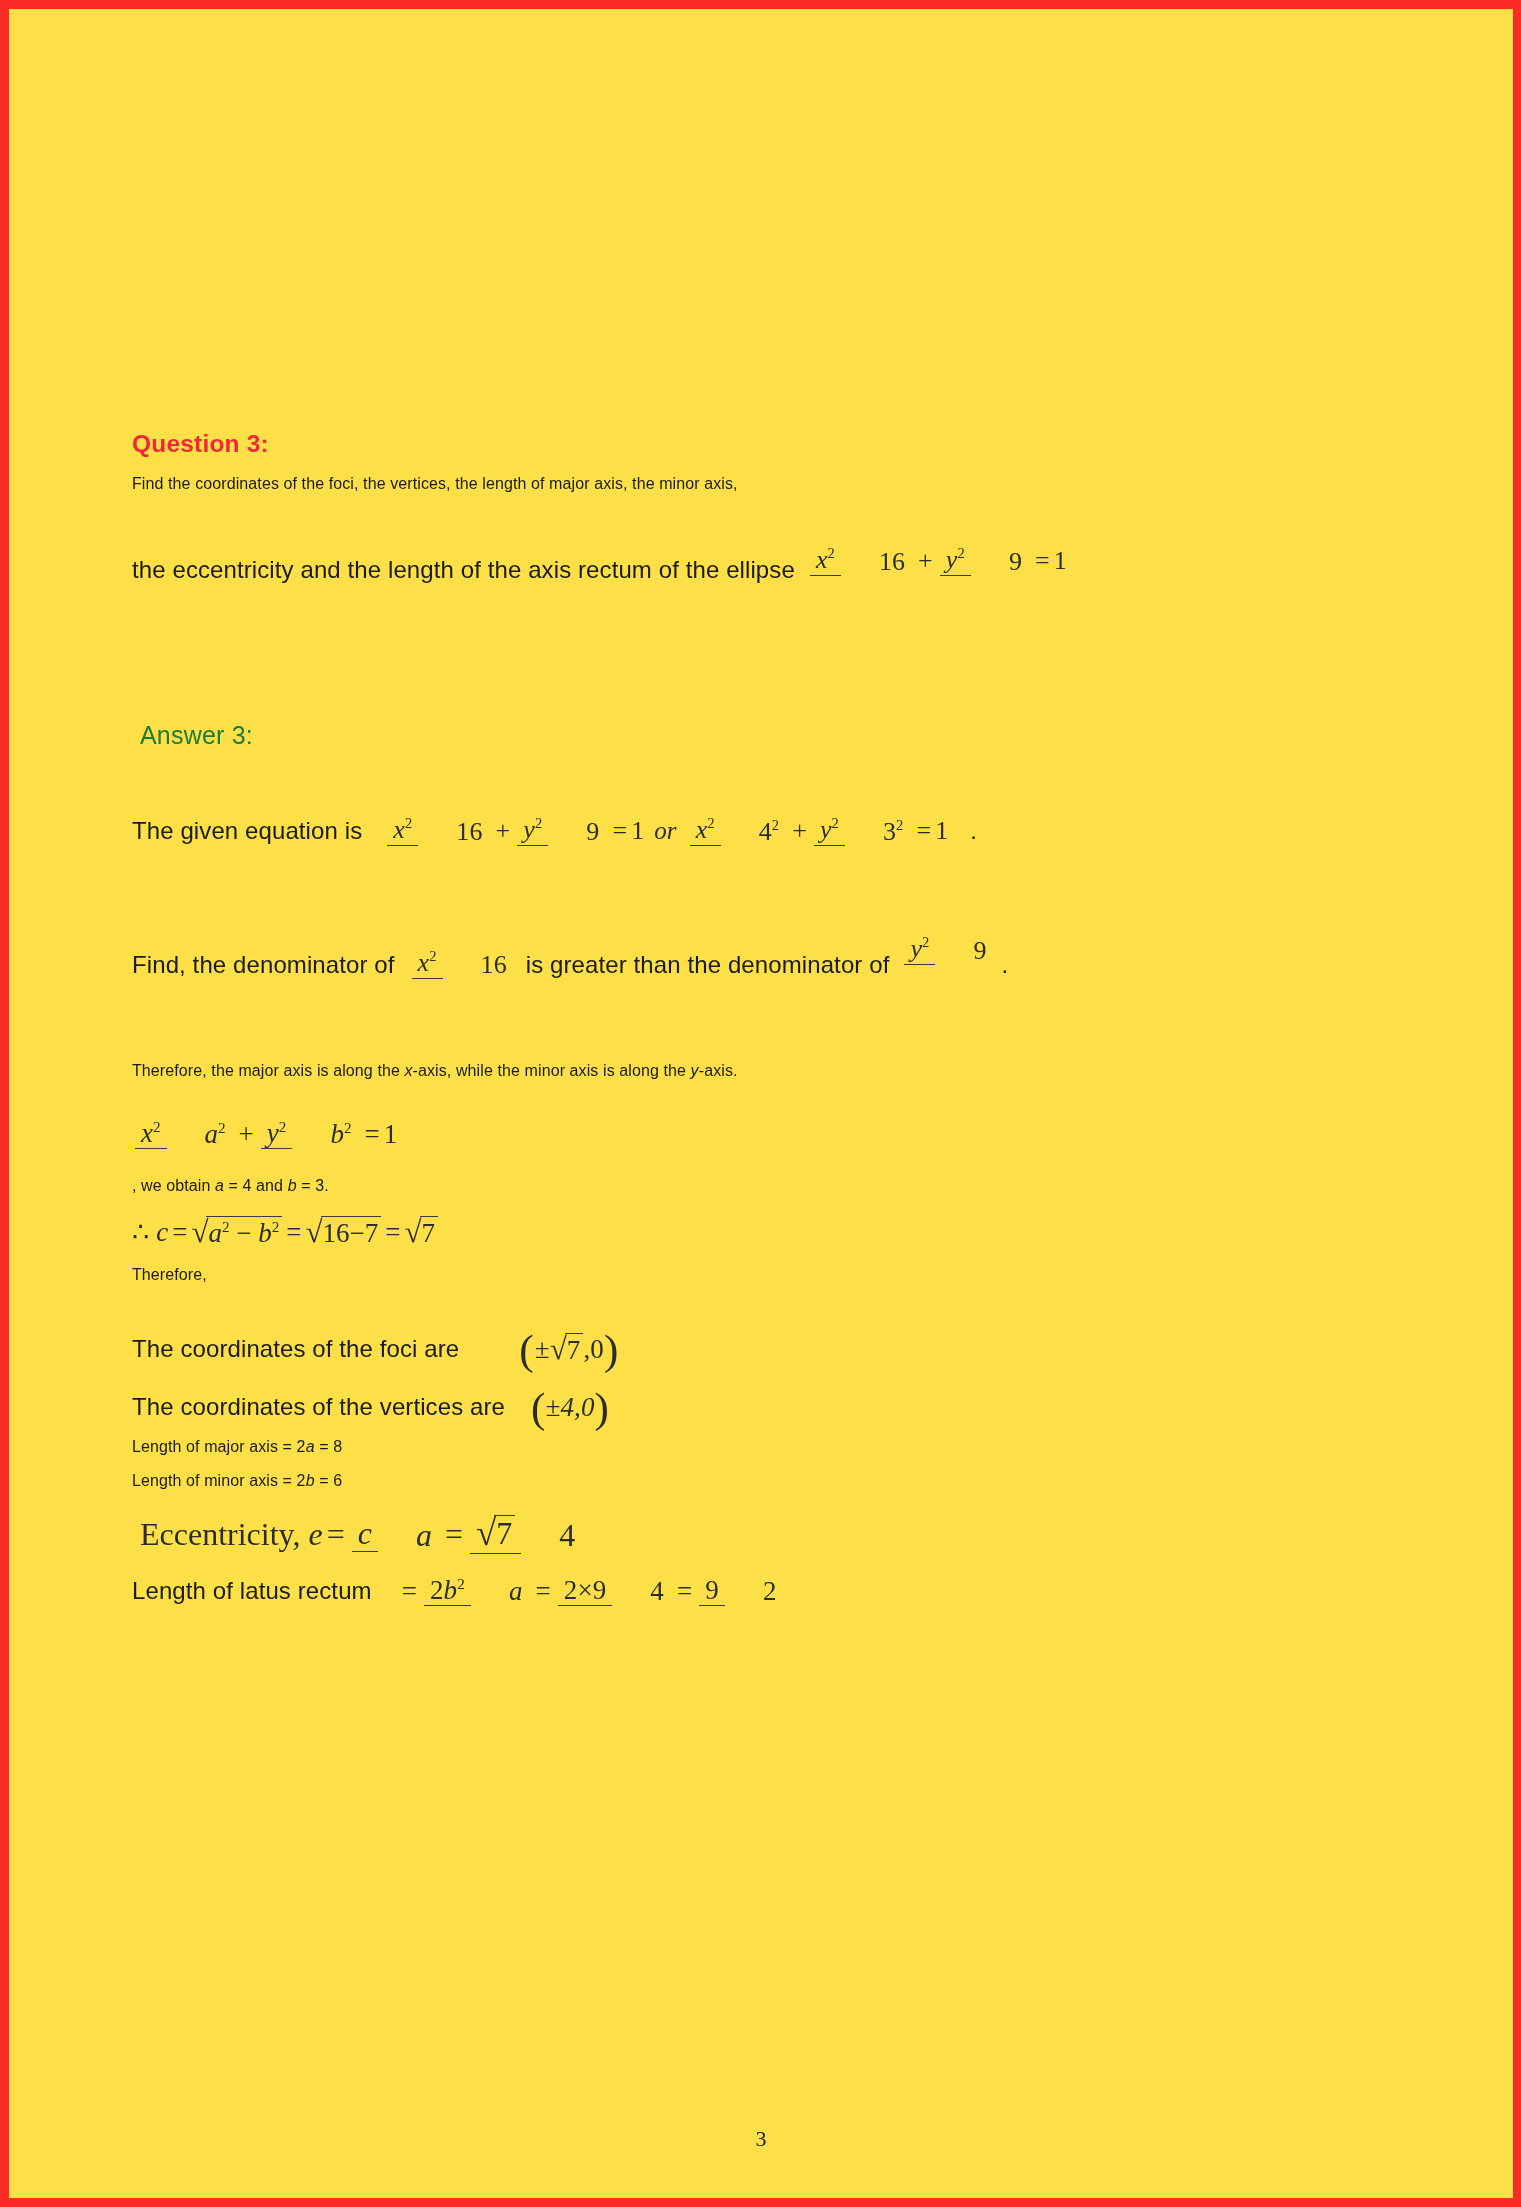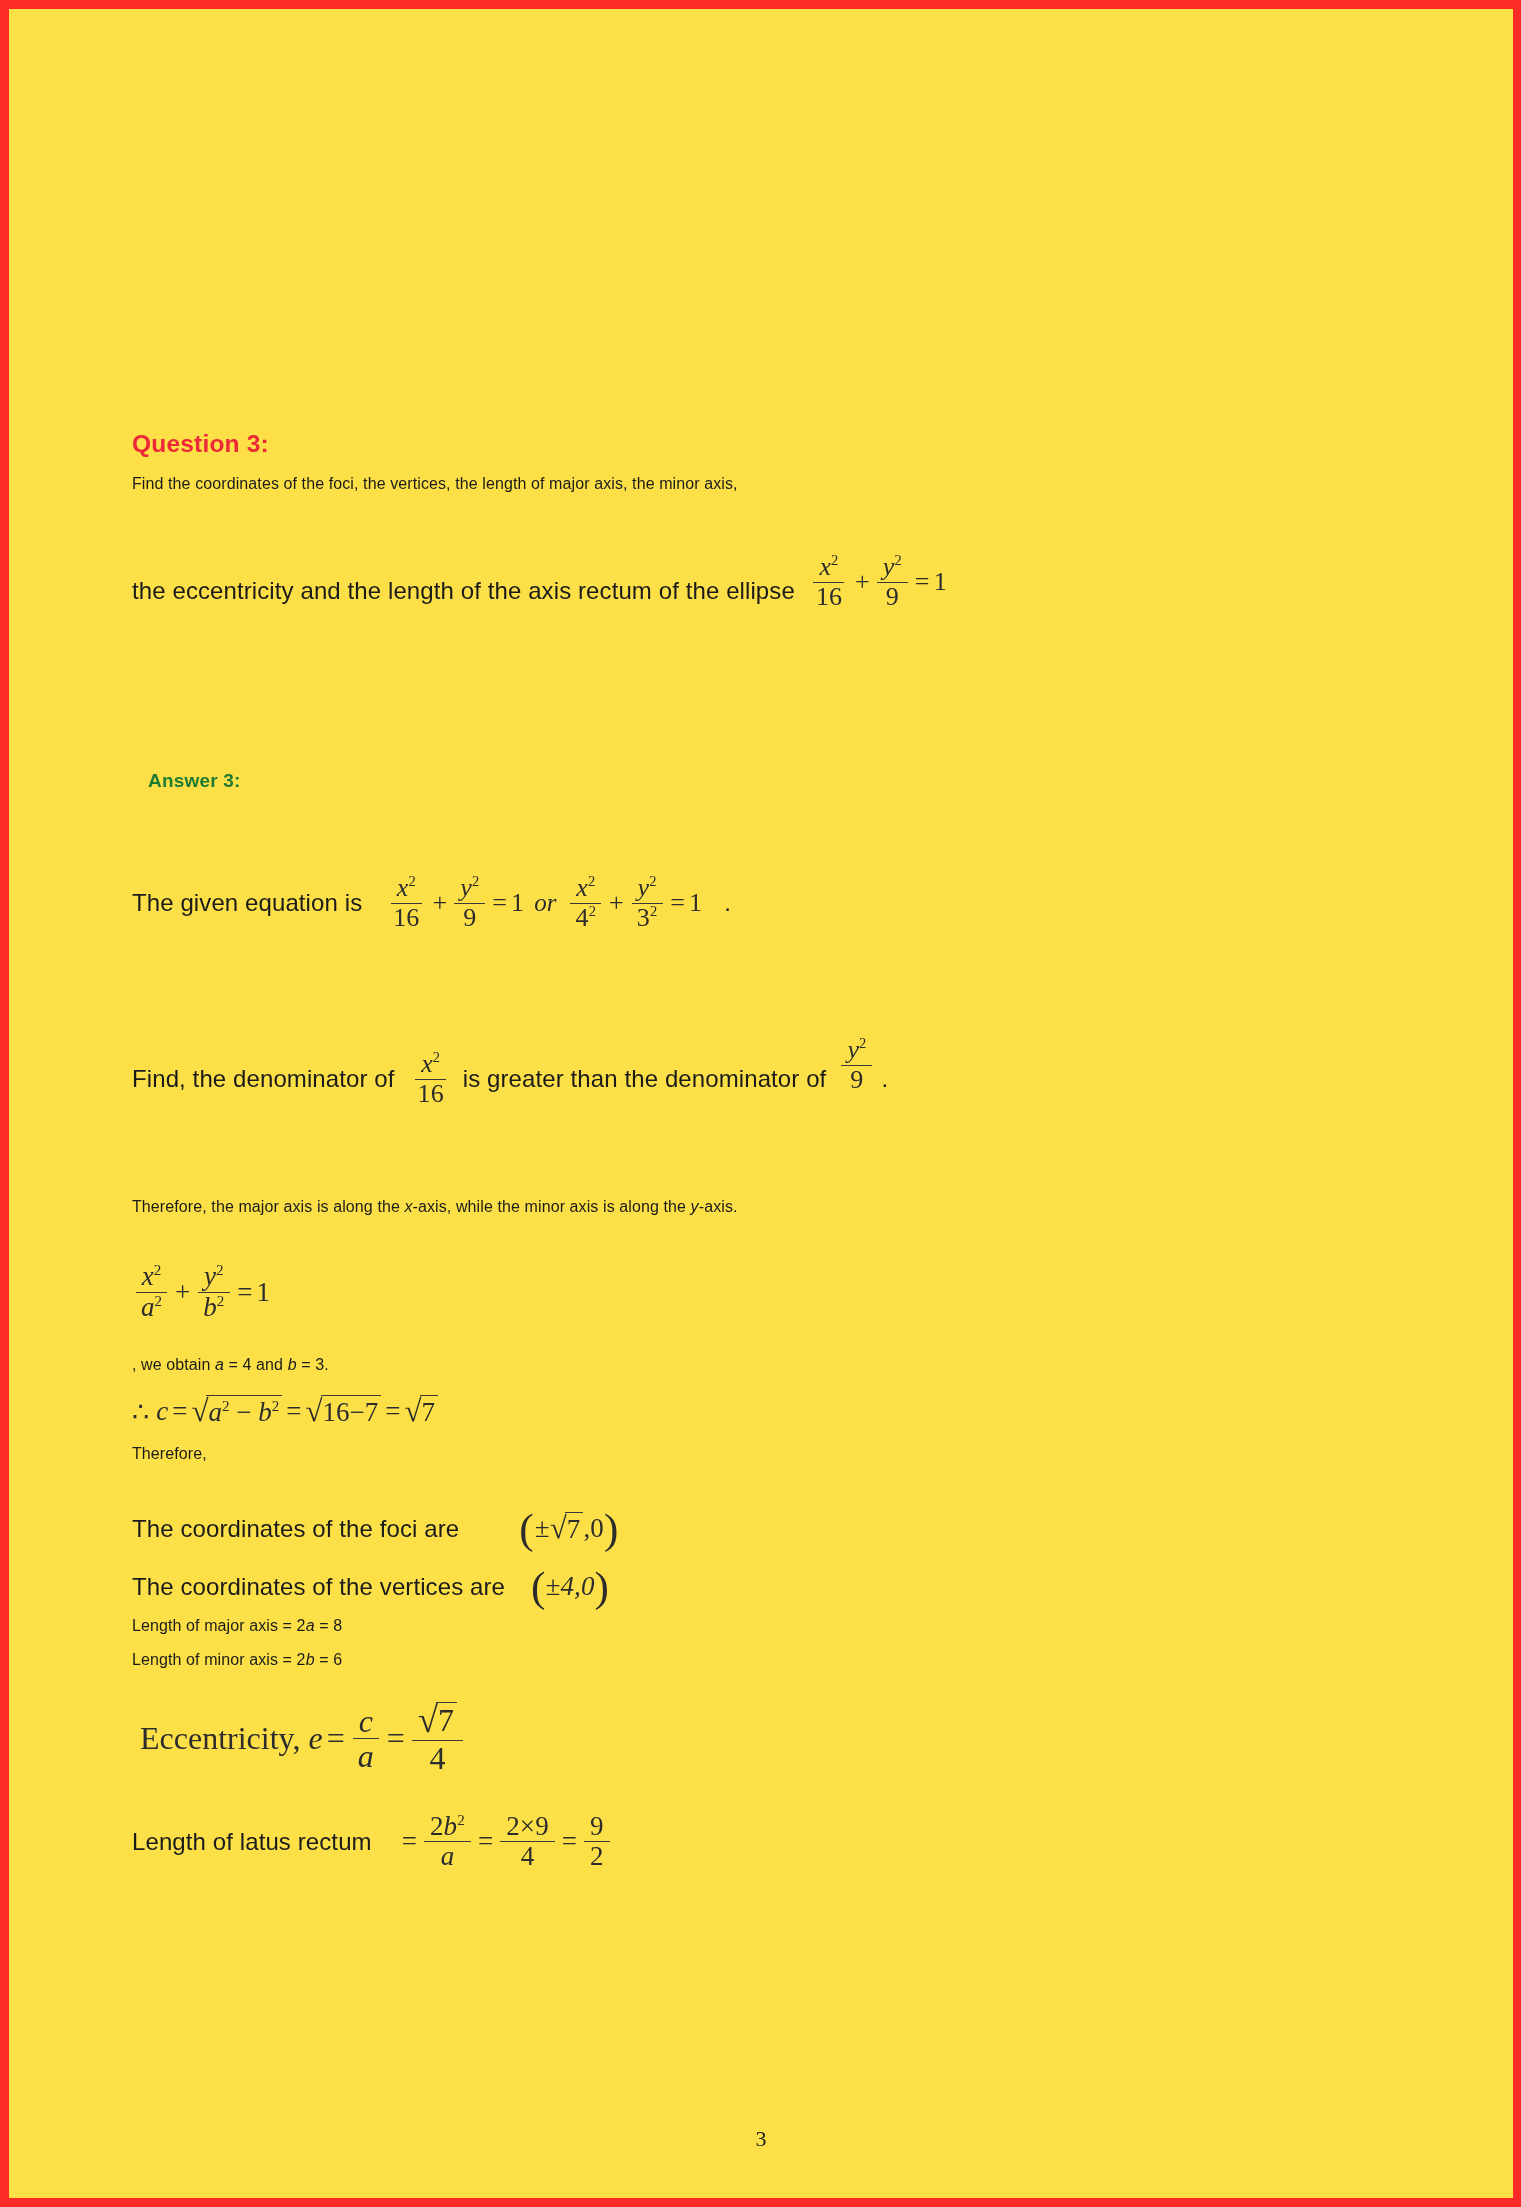--- a/index.html
+++ b/index.html
@@ -47,25 +47,25 @@
   .q-head {
     color: #ed2939;
     font-weight: bold;
     font-size: 24.5px;
     letter-spacing: .2px;
     line-height: 1.2;
     margin: 0 0 16px 0;
   }
   .a-head {
     color: #1f7a34;
-    font-weight: bold;
-    font-size: 19px;
+    font-weight: normal;
+    font-size: 25px;
     letter-spacing: .2px;
     line-height: 1.2;
-    margin: 16px;
+    margin: 8px;
   }
 
   .para {
     font-size: 16px;
     color: #1b1b1b;
     line-height: 1.25;
     letter-spacing: .1px;
     margin: 0;
   }
 
@@ -82,26 +82,27 @@
     font-family: "Liberation Serif", "DejaVu Serif", serif;
     font-style: italic;
     color: #2c2c2c;
     display: inline-flex;
     align-items: center;
     white-space: nowrap;
   }
   .math .up { font-style: normal; }
   .frac {
     display: inline-flex;
-    flex-direction: column;
+    flex-direction: row;
     align-items: center;
     justify-content: center;
     vertical-align: middle;
-    margin: 8px 3px;
+    margin: 0 3px;
     line-height: 1.02;
+    gap: 32px;
   }
   .frac .num, .frac .den {
     padding: 0 6px;
     text-align: center;
   }
   .frac .num { border-bottom: 1.6px solid #3a3a3a; padding-bottom: 1px; }
   .frac .den { padding-top: 1px; }
   sup.exn {
     font-size: .56em;
     vertical-align: super;

